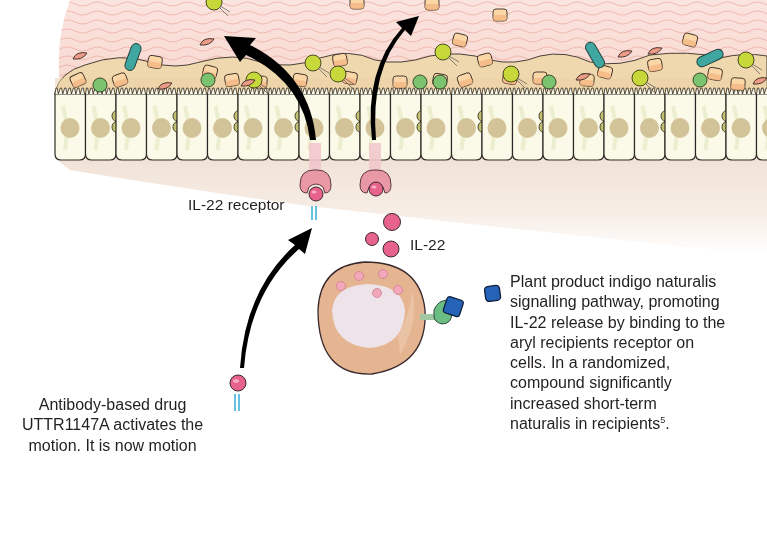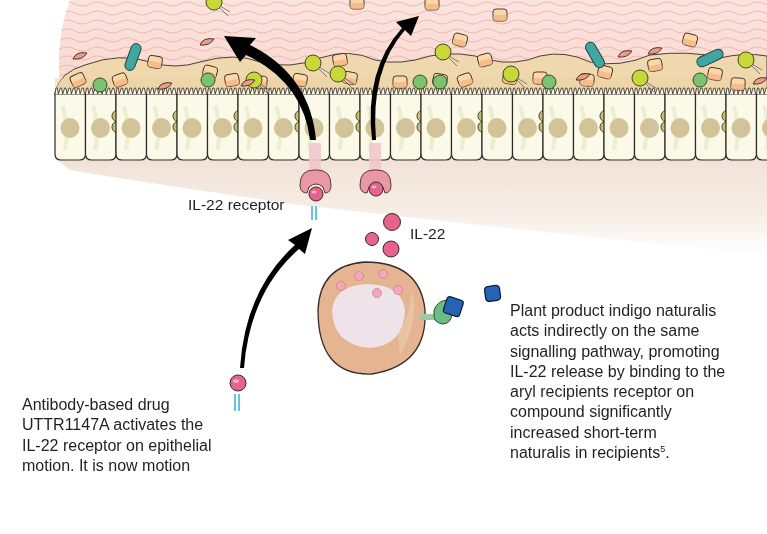--- a/index.html
+++ b/index.html
@@ -419,31 +419,30 @@
     <circle cx="238" cy="383" r="8" fill="#e8638c" stroke="#3a2a2e" stroke-width="1"></circle>
     <ellipse cx="236" cy="381" rx="3" ry="1.8" fill="#f6b0c6"></ellipse>
     <rect x="234" y="394" width="2" height="17" fill="#67c2e2"></rect>
     <rect x="238" y="394" width="2" height="17" fill="#67c2e2"></rect>
   </g>
 
   <rect x="485" y="286" width="15" height="15" rx="3.5" fill="#2563b6" stroke="#0f1d3a" stroke-width="1.3" transform="rotate(-8 492 293)"></rect>
 </svg>
 
 <div class="label" style="left:188px; top:174px;margin-top:22px;">IL-22 receptor</div>
-<div class="label" style="left:410px; top:225px;">IL-22</div>
-
-<div class="caption" style="left:22px; top:395px;">
+<div class="label" style="left:410px; top:236px;">IL-22</div>
+
+<div class="caption" style="left:22px; top:395px;text-align:center;">
   <span class="line">Antibody-based drug</span>
   <span class="line">UTTR1147A activates the</span>
-  <span class="line">IL-22 receptor on epithelial</span>
   <span class="line">motion. It is now motion</span>
 </div>
 
-<div class="caption" style="left:510px; top:301px;">
+<div class="caption" style="left:510px; top:272px;">
   <span class="line">Plant product indigo naturalis</span>
-  <span class="line">acts indirectly on the same</span>
   <span class="line">signalling pathway, promoting</span>
   <span class="line">IL-22 release by binding to the</span>
   <span class="line">aryl recipients receptor on</span>
+  <span class="line">cells. In a randomized,</span>
   <span class="line">compound significantly</span>
   <span class="line">increased short-term</span>
   <span class="line"><span>naturalis in recipients</span><sup>5</sup><span>.</span></span>
 </div>
 
 </body></html>

